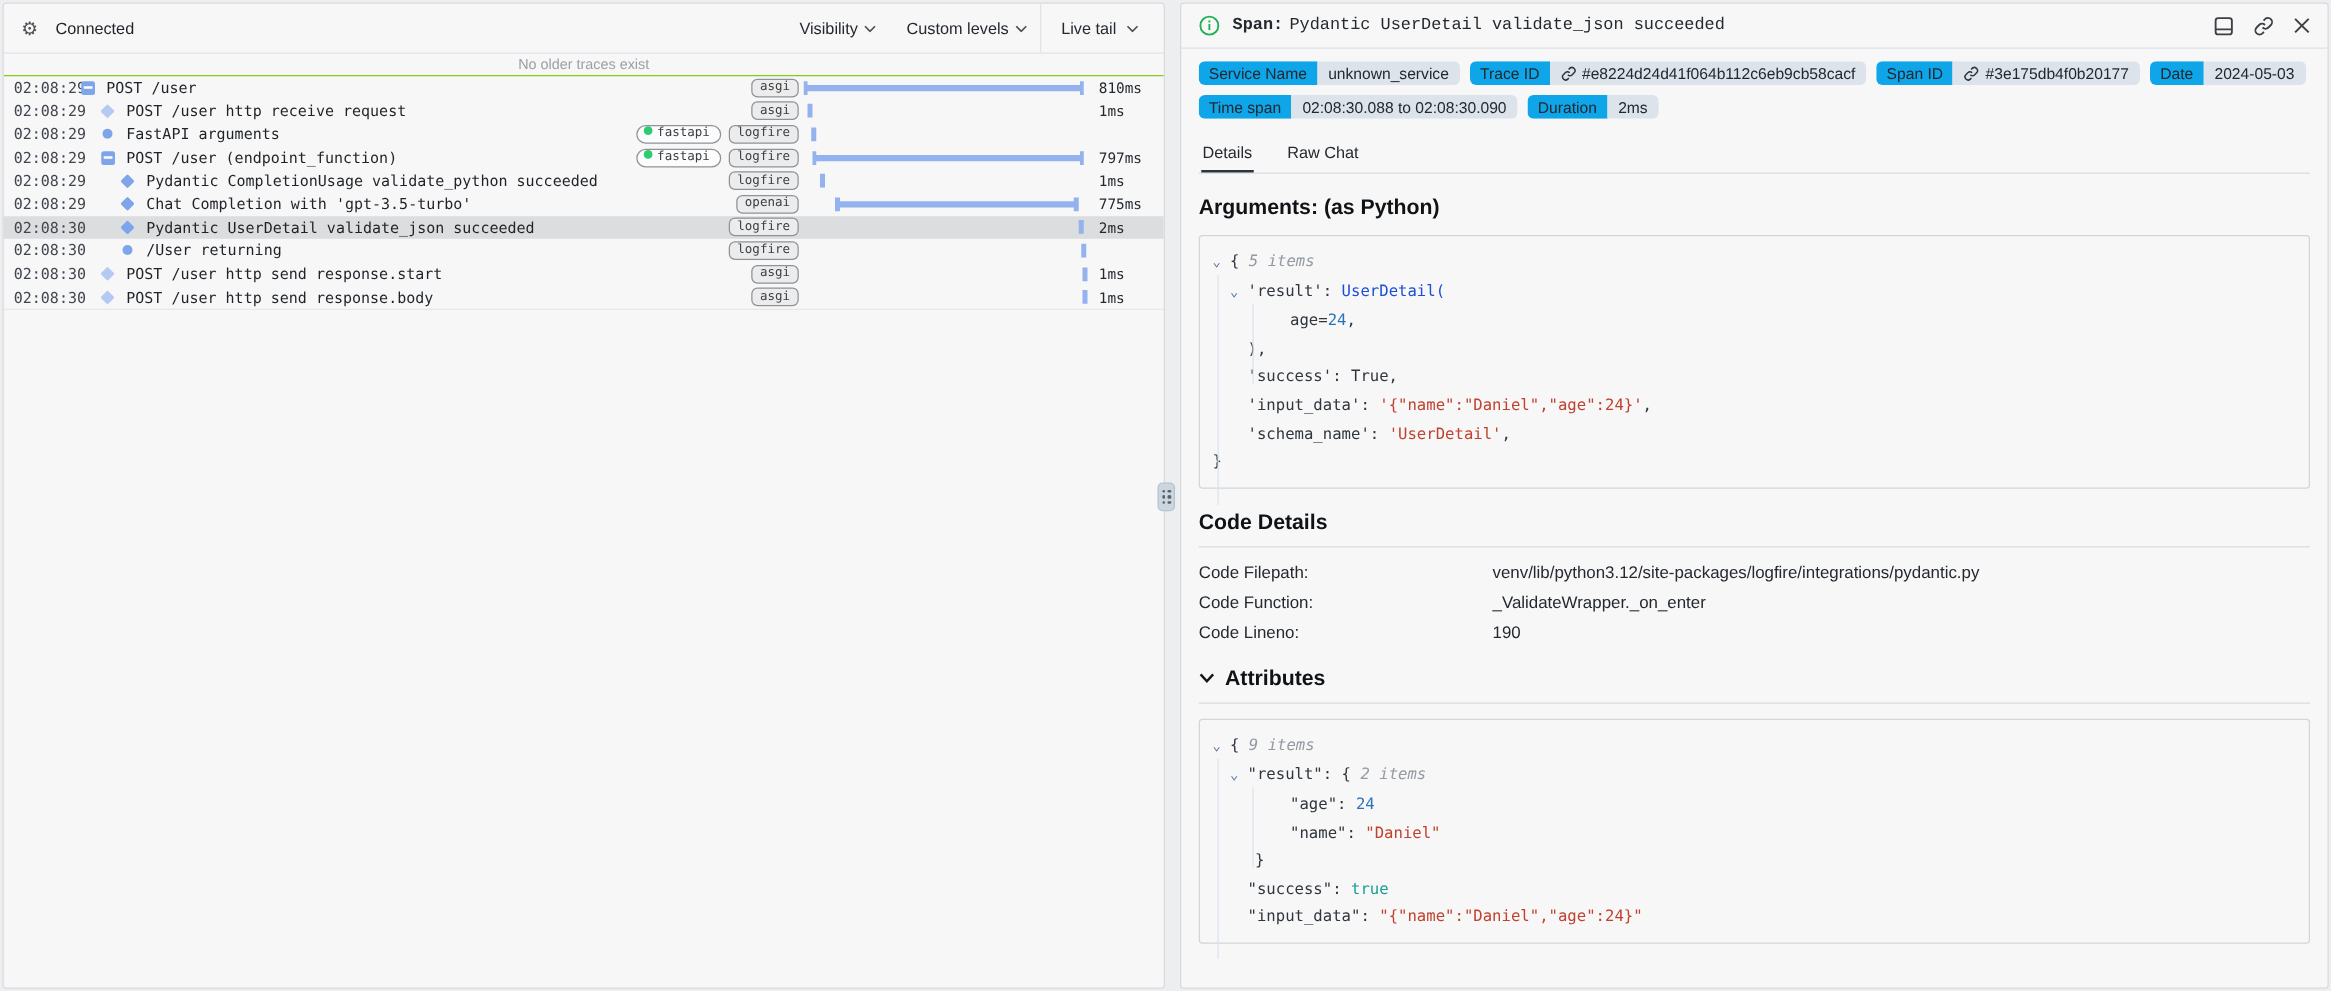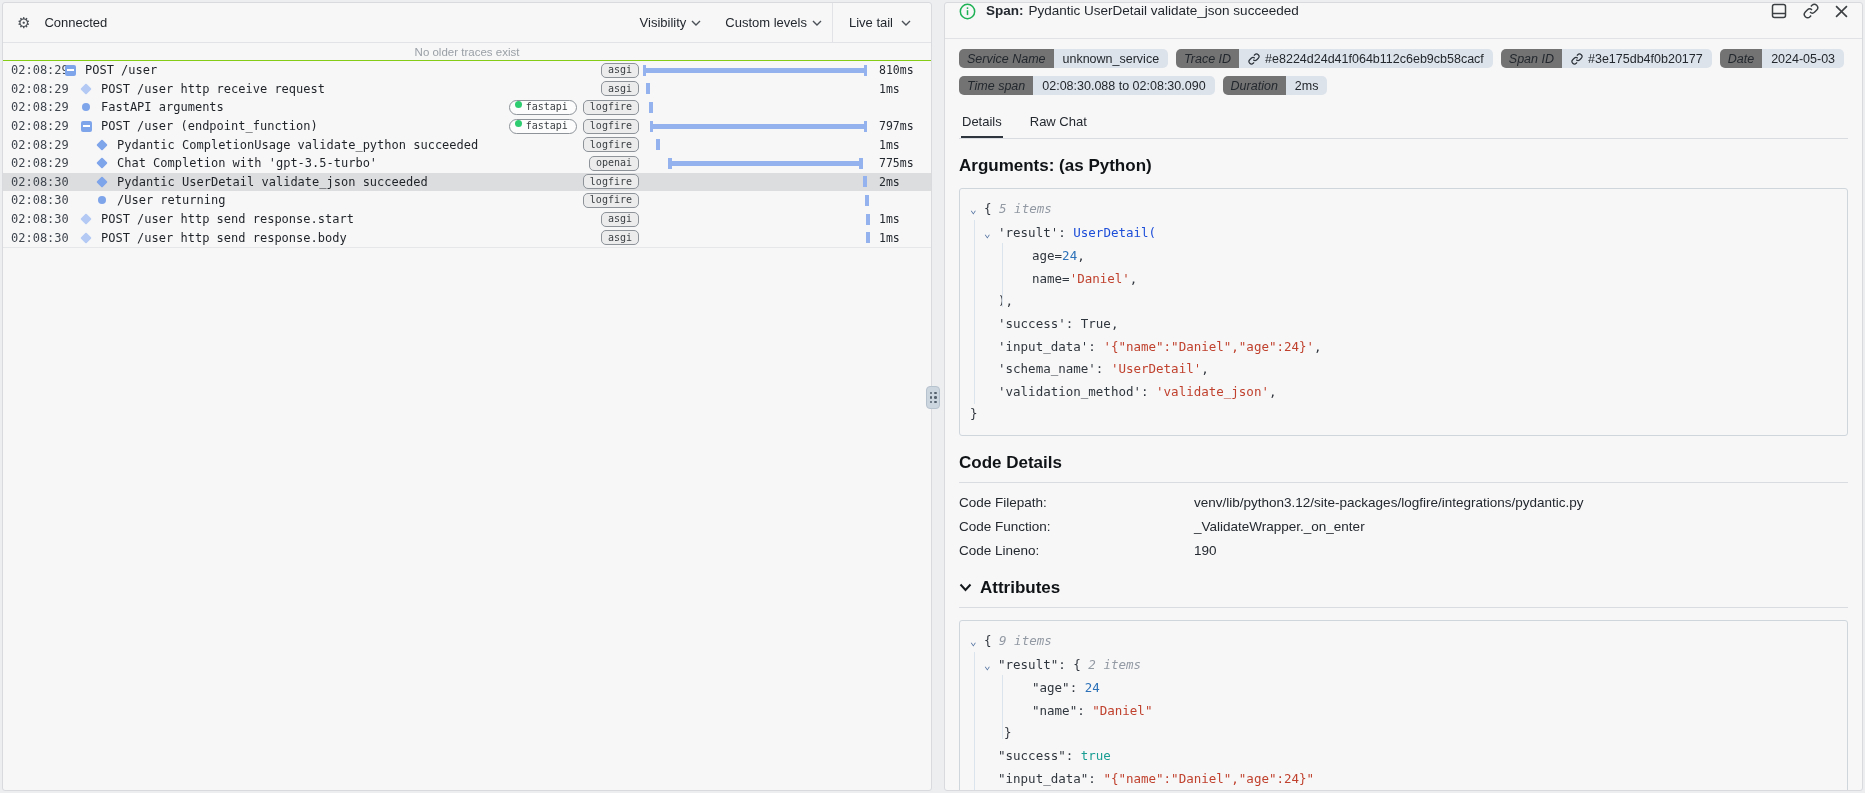--- a/index.html
+++ b/index.html
@@ -46,30 +46,30 @@
 
   
   .splitter { position:absolute; left:926px; top:386px; width:14px; height:23px; background:#ccd6df;
     border:1px solid #b6c2cd; border-radius:4px; cursor:col-resize; display:flex; align-items:center; justify-content:center; }
   .splitter .dots { display:grid; grid-template-columns:2.5px 2.5px; grid-gap:2px; }
   .splitter .dots i { width:2.5px; height:2.5px; background:#55626e; border-radius:50%; }
 
   
   .panel-right { position:absolute; left:944px; top:2px; width:919px; height:789px;
     background:#f7f7f8; border:1px solid #d8dadd; border-radius:3px; overflow:hidden; }
-  .dp-header { height:36px; display:flex; align-items:flex-start; border-bottom:1px solid #e0e2e5; padding:0 14px; }
+  .dp-header { height:36px; display:flex; align-items:center; border-bottom:1px solid #e0e2e5; padding:0 14px;font-family:Liberation Mono, monospace; }
   .info-icon { width:17px; height:17px; flex:none; margin-right:10px; }
   .dp-kind { font-weight:bold; font-size:13.5px; margin-right:5px; }
   .dp-title { font-size:13.5px; color:#24292f; white-space:nowrap; }
   .dp-hicons { margin-left:auto; display:flex; align-items:center; gap:16px; }
   .dp-hicons svg { cursor:pointer; }
   .dp-body { padding:10px 14px 0 14px; height:752px; overflow:hidden; }
   .meta-badges { display:flex; flex-wrap:wrap; gap:8px 8px; }
   .meta-badge { display:flex; border-radius:5px; overflow:hidden; font-size:12.5px; }
-  .mb-label { background:#737373; color:#23282e; font-style:italic; padding:2.5px 8px; }
+  .mb-label { background:#0ea5e9; color:#23282e; padding:2.5px 8px; }
   .mb-value { background:#dde3ea; color:#23282e; padding:2.5px 9px; display:flex; align-items:center; gap:5px; }
   .tabs { display:flex; gap:26px; margin-top:15px; border-bottom:1px solid #d9dce0; padding:0 2px; }
   .tab { font-size:13px; padding:4px 1px 7px 1px; cursor:pointer; color:#24292f; }
   .tab.active { border-bottom:2px solid #2e353c; font-weight:normal; }
   .sec-h { font-size:17px; font-weight:bold; color:#101316; margin-top:17px; }
   .sec-hr { border:none; border-top:1px solid #d9dce0; margin-top:9px; }
   .codeblock { margin-top:12px; border:1px solid #cfd6dc; border-radius:3px; padding:9px 10px;
     font-family:"DejaVu Sans Mono", monospace; font-size:12.5px; line-height:22.6px; position:relative; background:#f7f7f8; }
   .cl { white-space:pre; }
   .chev { color:#4e6f9d; display:inline-block; width:14px; font-size:11px; cursor:pointer; }
@@ -352,26 +352,24 @@
           <span class="tab">Raw Chat</span>
         </div>
 
       <div class="sec-h">Arguments: (as Python)</div>
       <div class="codeblock" id="argcode">
         <div class="guide g1"></div>
           <div class="guide g2"></div>
       <div class="cl" style="padding-left: 0px;"><span class="chev">⌄</span><span class="c-plain">{ </span><span class="c-items">5 items</span></div>
           <div class="cl" style="padding-left: 14px;"><span class="chev">⌄</span><span class="c-plain">'result'</span><span class="c-plain">: </span><span class="c-blue">UserDetail(</span></div>
           <div class="cl" style="padding-left: 62px;"><span class="c-plain">age=</span><span class="c-num">24</span><span class="c-plain">,</span></div>
-          <div class="cl" style="padding-left: 62px;"><span class="c-plain">name=</span><span class="c-str">'Daniel'</span><span class="c-plain">,</span></div>
           <div class="cl" style="padding-left: 28px;"><span class="c-plain">),</span></div>
           <div class="cl" style="padding-left: 28px;"><span class="c-plain">'success'</span><span class="c-plain">: </span><span class="c-plain">True,</span></div>
           <div class="cl" style="padding-left: 28px;"><span class="c-plain">'input_data'</span><span class="c-plain">: </span><span class="c-str">'{"name":"Daniel","age":24}'</span><span class="c-plain">,</span></div>
           <div class="cl" style="padding-left: 28px;"><span class="c-plain">'schema_name'</span><span class="c-plain">: </span><span class="c-str">'UserDetail'</span><span class="c-plain">,</span></div>
-          <div class="cl" style="padding-left: 28px;"><span class="c-plain">'validation_method'</span><span class="c-plain">: </span><span class="c-str">'validate_json'</span><span class="c-plain">,</span></div>
           <div class="cl" style="padding-left: 0px;"><span class="c-plain">}</span></div>
         </div>
 
       <div class="sec-h">Code Details</div>
       <hr class="sec-hr">
       <div class="cd-table" id="cd-table">
           <div class="cd-row">
             <span class="cd-label">Code Filepath:</span>
             <span class="cd-value">venv/lib/python3.12/site-packages/logfire/integrations/pydantic.py</span>
           </div>

